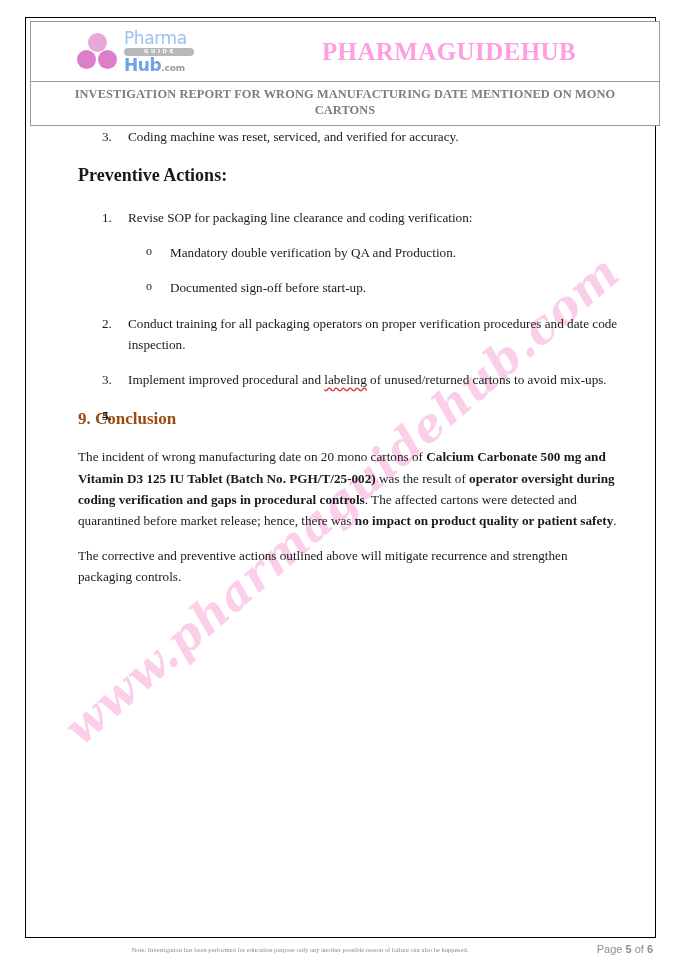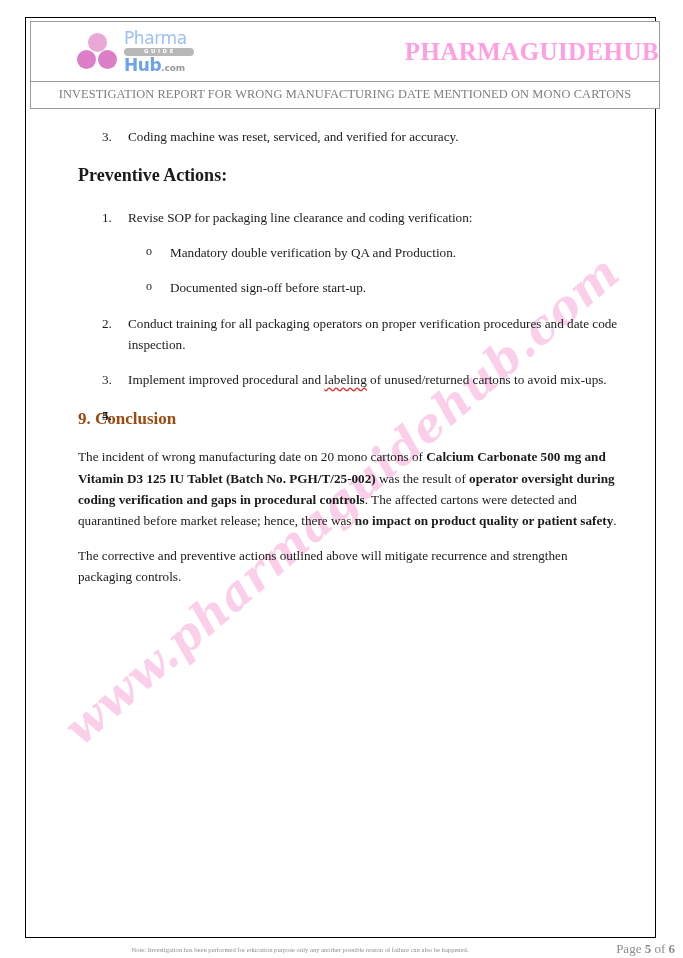--- a/index.html
+++ b/index.html
@@ -51,39 +51,39 @@
     display: flex;
     align-items: center;
     justify-content: center;
     box-sizing: border-box;
   }
   #brand-cell {
     flex: 1;
     height: 100%;
     display: flex;
     align-items: center;
-    justify-content: flex-end;
+    justify-content: center;
     box-sizing: border-box;
   }
   #brand-title {
     font-family: "Liberation Serif", "DejaVu Serif", serif;
     font-size: 25px;
     font-weight: bold;
     color: #ff9ee0;
     letter-spacing: 0.4px;
     white-space: nowrap;
   }
   #header-title-row {
     padding: 4px 14px 6px 14px;
     text-align: center;
   }
   #report-title {
     font-family: "Liberation Serif", "DejaVu Serif", serif;
     font-size: 12.4px;
-    font-weight: normal;
+    font-weight: bold;
     color: #7d7d7d;
     line-height: 1.32;
     letter-spacing: 0.1px;
   }
 
   
   .logo-wrap {
     display: flex;
     align-items: center;
     gap: 4px;
@@ -256,23 +256,23 @@
     position: absolute;
     left: 0;
     width: 600px;
     text-align: center;
     font-family: "Liberation Serif", "DejaVu Serif", serif;
     font-size: 6.6px;
     color: #8d8d8d;
   }
   #footer-page {
     position: absolute;
-    right: 8px;
-    font-family: Liberation Serif, serif;
-    font-size: 13px;
+    right: 30px;
+    font-family: Liberation Sans, sans-serif;
+    font-size: 11px;
     color: #8d8d8d;
     white-space: nowrap;
   }
   #footer-page b { font-weight: bold; }
 </style>
 </head>
 <body>
 
 <div id="page-border"></div>
 

